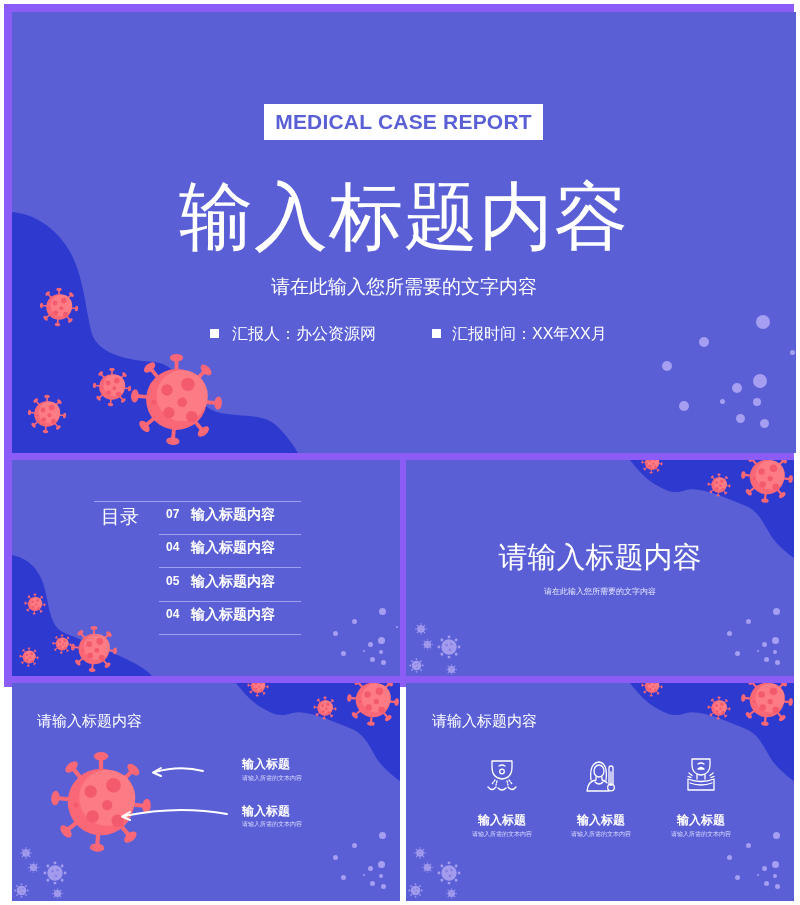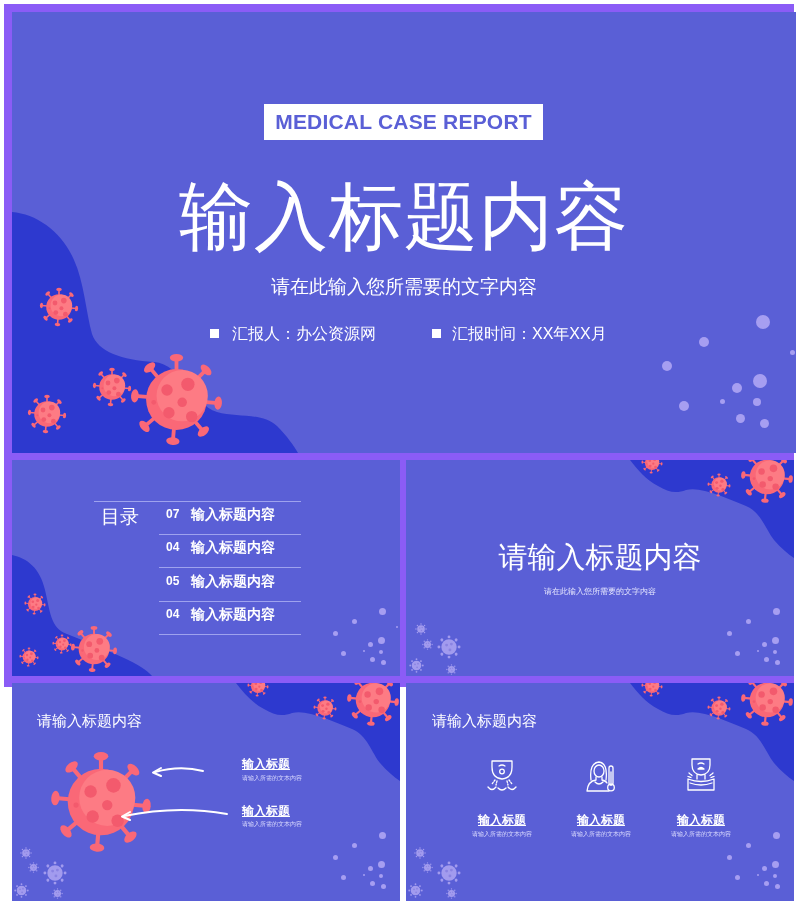--- a/index.html
+++ b/index.html
@@ -28,21 +28,21 @@
   .toc-title{left:89px;top:46px;font-size:19px;line-height:22px;}
   .toc-line{height:1px;background:#9ea2ee;}
   .toc-num{left:154px;font-size:12px;font-weight:bold;line-height:18px;}
   .toc-label{left:179px;font-size:14px;font-weight:bold;line-height:18px;}
 
   
   .sec-title{left:0;top:80px;width:388px;text-align:center;font-size:29px;line-height:34px;}
   .sec-sub{left:0;top:127px;width:388px;text-align:center;font-size:8px;line-height:10px;color:#e8e9ff;}
 
   .slide-title{left:25px;top:29px;font-size:15px;line-height:18px;}
-  .pt-title{font-size:12px;font-weight:bold;line-height:14px;text-decoration:underline;}
+  .pt-title{font-size:12px;font-weight:bold;line-height:14px;}
   .pt-desc{font-size:6px;line-height:8px;color:#dcdcff;}
 
   .col{width:100px;text-align:center;}
   .col-icon{width:36px;height:36px;left:32px;}
 </style>
 </head>
 <body>
 
 <svg style="position:absolute;width:0;height:0;" aria-hidden="true">
   <defs>

